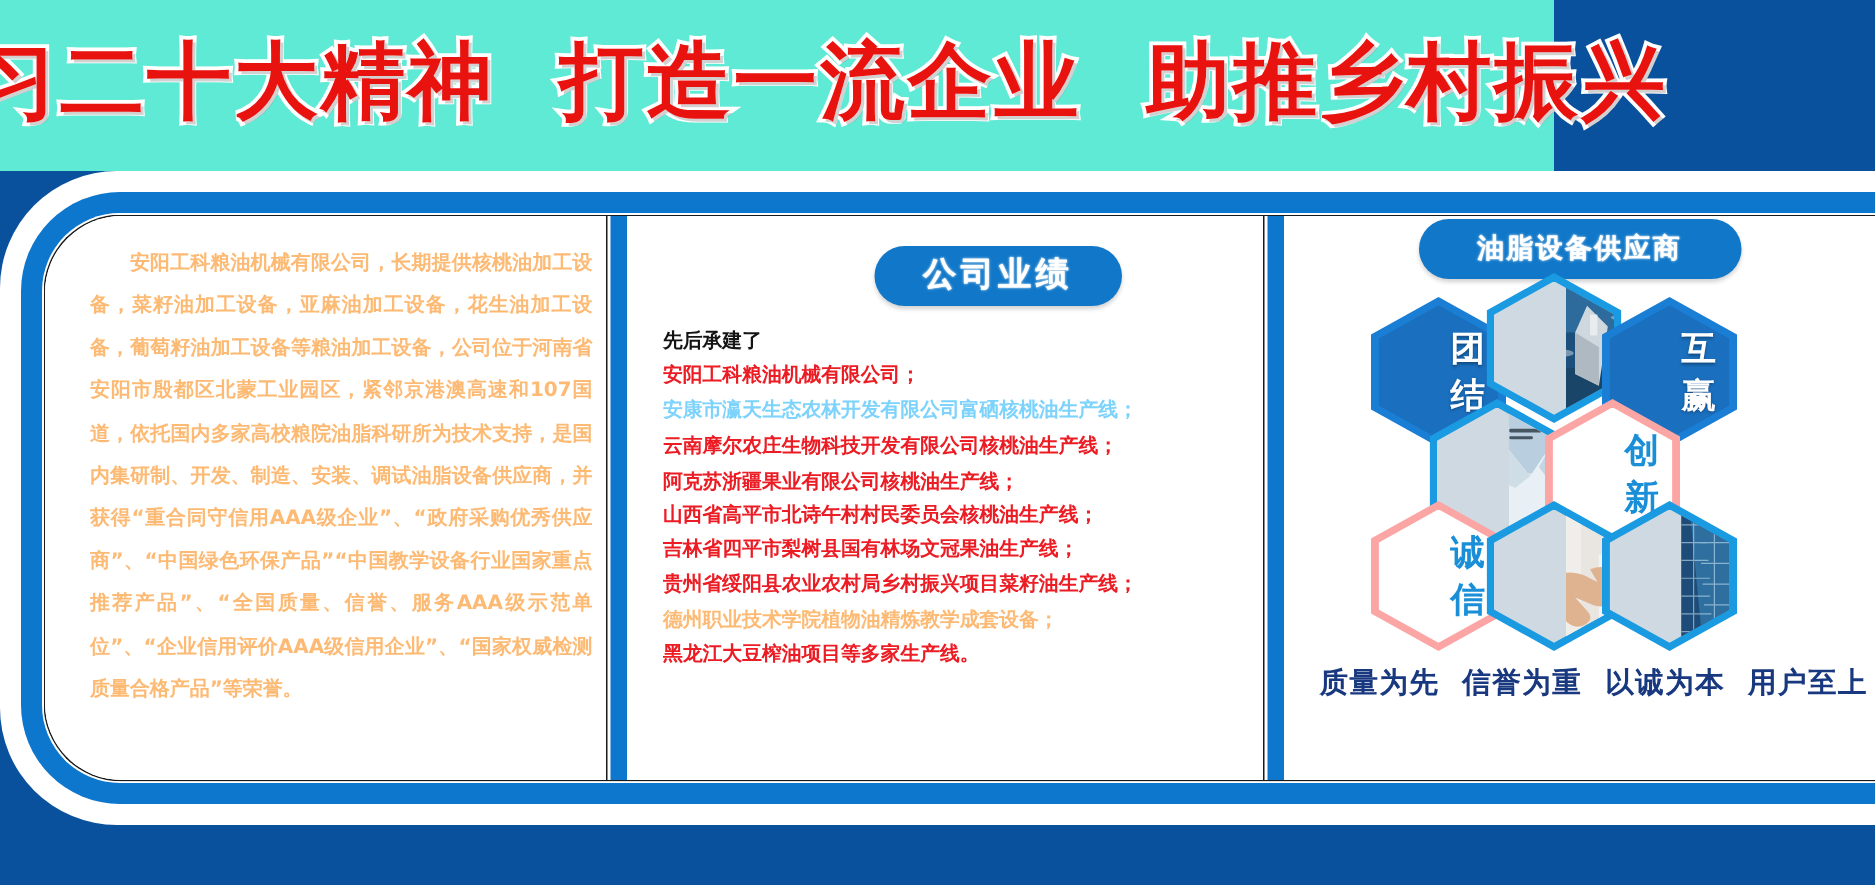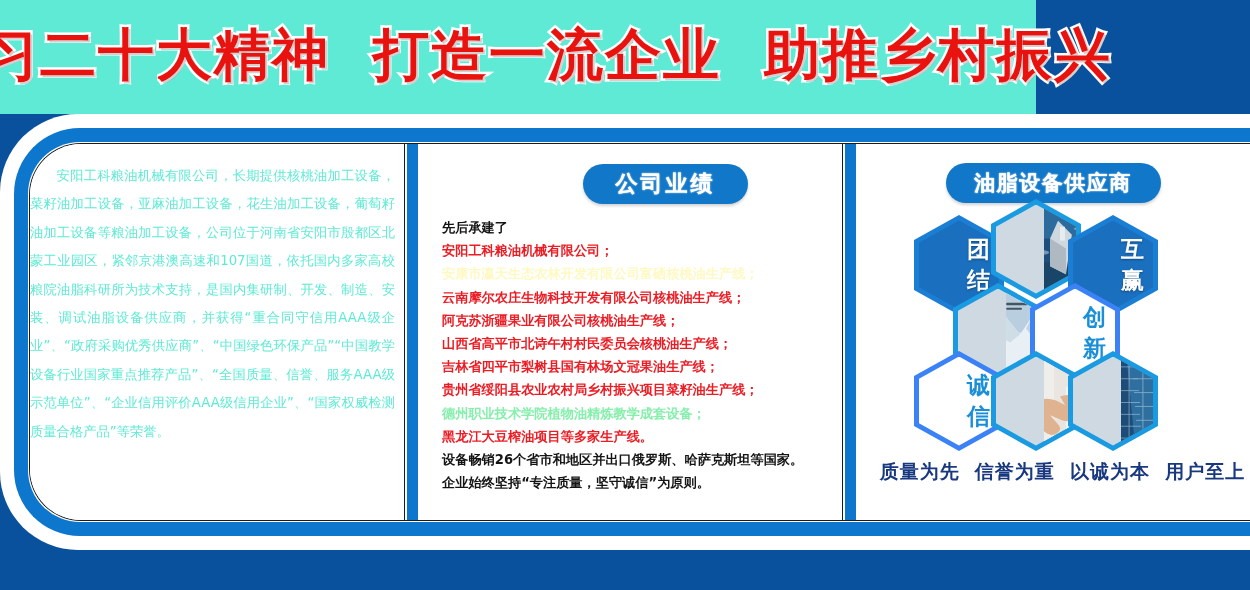--- a/index.html
+++ b/index.html
@@ -103,33 +103,33 @@
     font-weight: bold;
     letter-spacing: 3px;
     text-align: center;
     line-height: 40px;
     height: 40px;
     box-shadow: 0 2px 3px rgba(0,0,0,0.18);
     text-shadow: 0 0 1px #ffffff, 0 0 2px rgba(255,255,255,0.7);
   }
   #pill-left   { width: 175px; margin-top: 20px; }
   #pill-middle { width: 165px; margin-top: 20px; }
-  #pill-right  { width: 215px; margin-top: 19px; font-size: 21px; letter-spacing: 1.5px; }
+  #pill-right  { width: 215px; margin-top: 2px; font-size: 18px; letter-spacing: 1.5px; }
 
   
   #intro-text {
-    margin: 18px 12px 0 0;
+    margin: 18px 12px 0 30px;
     font-family: "DejaVu Sans", sans-serif;
     font-size: 13.3px;
     line-height: 28.4px;
-    color: #5eead4;
+    color: #fdba74;
     text-align: justify;
     text-justify: inter-ideograph;
     text-indent: 2em;
-    font-weight: 400;
+    font-weight: 700;
   }
 
   
   #perf-wrap {
     margin: 12px 0 0 24px;
     font-family: "DejaVu Sans", sans-serif;
     font-size: 13.2px;
     line-height: 23.2px;
     font-weight: 600;
   }
@@ -161,21 +161,21 @@
   .hex-solid { background: #1a7fd4; }
   .hex-solid .hex-inner { background: #1a6fbe; }
   .hex-label {
     position: relative; z-index: 3;
     font-family: "DejaVu Sans", sans-serif;
     font-size: 23px; font-weight: bold; color: #ffffff;
     letter-spacing: 1px;
     text-shadow: 0 1px 2px rgba(0,0,0,0.35);
   }
   
-  .hex-outline { background: #3b82f6; }
+  .hex-outline { background: #fca5a5; }
   .hex-outline .hex-inner { background: #ffffff; }
   .hex-outline .hex-label {
     color: #1a8fd8; text-shadow: none;
   }
   
   .hex-pic { background: #1a9ae0; }
   .hex-pic .hex-inner { background: #cfd9e2; }
   .pic-fill { width: 100%; height: 100%; }
 
   
@@ -217,32 +217,28 @@
   <div class="column" id="col-left">
     <div id="intro-text">安阳工科粮油机械有限公司，长期提供核桃油加工设备，菜籽油加工设备，亚麻油加工设备，花生油加工设备，葡萄籽油加工设备等粮油加工设备，公司位于河南省安阳市殷都区北蒙工业园区，紧邻京港澳高速和107国道，依托国内多家高校粮院油脂科研所为技术支持，是国内集研制、开发、制造、安装、调试油脂设备供应商，并获得“重合同守信用AAA级企业”、“政府采购优秀供应商”、“中国绿色环保产品”“中国教学设备行业国家重点推荐产品”、“全国质量、信誉、服务AAA级示范单位”、“企业信用评价AAA级信用企业”、“国家权威检测质量合格产品”等荣誉。</div>
   </div>
 
   <div class="column" id="col-middle">
     <div class="section-pill" id="pill-middle">公司业绩</div>
     <div id="perf-wrap">
       <div class="perf-line perf-dark">先后承建了</div>
       <div id="perf-projects">
           <div class="perf-line perf-red" style="color: rgb(236, 28, 36);">安阳工科粮油机械有限公司；</div>
-          <div class="perf-line perf-red" style="color: #fef9c3;">安康市瀛天生态农林开发有限公司富硒核桃油生产线；</div>
+          <div class="perf-line perf-red" style="color: #7dd3fc;">安康市瀛天生态农林开发有限公司富硒核桃油生产线；</div>
           <div class="perf-line perf-red" style="color: rgb(236, 28, 36);">云南摩尔农庄生物科技开发有限公司核桃油生产线；</div>
           <div class="perf-line perf-red" style="color: rgb(236, 28, 36); font-family: Liberation Serif, serif;">阿克苏浙疆果业有限公司核桃油生产线；</div>
           <div class="perf-line perf-red" style="color: rgb(236, 28, 36);">山西省高平市北诗午村村民委员会核桃油生产线；</div>
           <div class="perf-line perf-red" style="color: rgb(236, 28, 36);">吉林省四平市梨树县国有林场文冠果油生产线；</div>
           <div class="perf-line perf-red" style="color: rgb(236, 28, 36);">贵州省绥阳县农业农村局乡村振兴项目菜籽油生产线；</div>
-          <div class="perf-line perf-red" style="color: #86efac;">德州职业技术学院植物油精炼教学成套设备；</div>
+          <div class="perf-line perf-red" style="color: #fdba74;">德州职业技术学院植物油精炼教学成套设备；</div>
           <div class="perf-line perf-red" style="color: rgb(236, 28, 36);">黑龙江大豆榨油项目等多家生产线。</div>
-        </div>
-      <div id="perf-notes">
-          <div class="perf-line perf-dark">设备畅销26个省市和地区并出口俄罗斯、哈萨克斯坦等国家。</div>
-          <div class="perf-line perf-dark">企业始终坚持“专注质量，坚守诚信”为原则。</div>
         </div>
     </div>
   </div>
 
   <div class="column" id="col-right">
     <div class="section-pill" id="pill-right">油脂设备供应商</div>
     <div id="hex-stage">
         <div class="hex hex-solid" style="left: 58px; top: 4px;">
           <div class="hex-inner">
             <span class="hex-label">团结</span>

